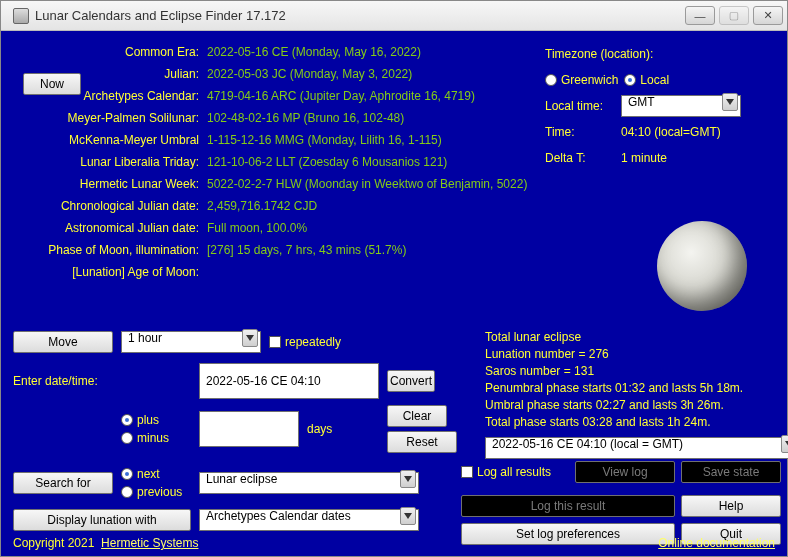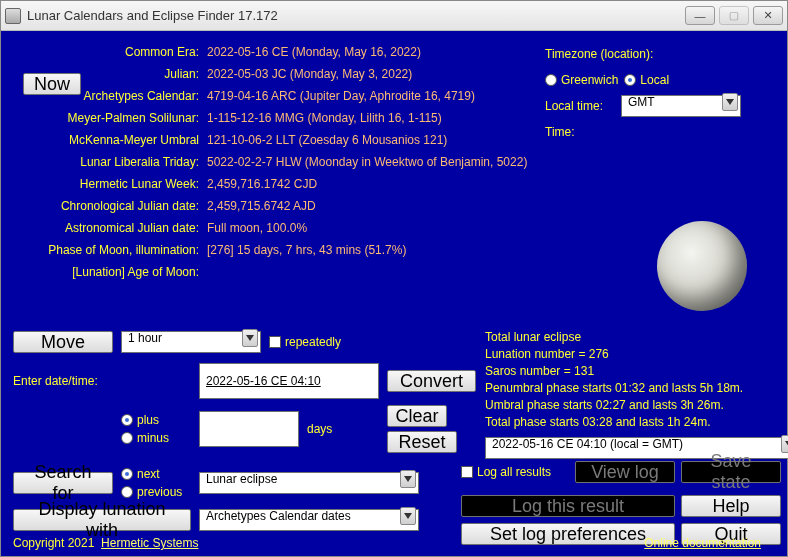--- a/index.html
+++ b/index.html
@@ -1,70 +1,70 @@
 <!DOCTYPE html>
 <html><head>
 <meta charset="utf-8">
 <style>
   * { box-sizing: border-box; margin: 0; padding: 0; }
   body { font-family: "Segoe UI", Tahoma, sans-serif; font-size: 12px; background: #eee; }
 
   .window { width: 788px; height: 557px; border: 1px solid #888; background: #fff; position: relative; }
-  .titlebar { height: 30px; background: linear-gradient(#f7f7f7,#e4e4e4); border-bottom: 1px solid #bbb; display: flex; align-items: center; padding: 0 4px 0 4px; }
+  .titlebar { height: 30px; background: linear-gradient(#f7f7f7,#e4e4e4); border-bottom: 1px solid #bbb; display: flex; align-items: center; padding: 0 4px 0 12px; }
   .titlebar .app-icon { width: 16px; height: 16px; border: 1px solid #666; border-radius: 2px; margin-right: 6px; background: linear-gradient(#ddd,#aaa); }
   .titlebar .title { color: #333; font-size: 13px; flex: 1; }
   .winbtns { display: flex; gap: 4px; }
   .winbtn { width: 30px; height: 19px; border: 1px solid #9a9a9a; border-radius: 3px; background: linear-gradient(#f5f5f5,#d6d6d6); display:flex; align-items:center; justify-content:center; font-size:11px; color:#444;}
   .winbtn.disabled { opacity: 0.5; }
 
   .client { position: absolute; top:30px; left:0; right:0; bottom:0; background: #0000a2; color: #ffff33; padding: 10px 12px 6px 12px; }
 
   
   .top { display: grid; grid-template-columns: 186px 1fr 230px; column-gap: 8px; }
   .labels-col { text-align: right; line-height: 22px; white-space: nowrap; }
   .labels-col div, .values-col div { height: 22px; line-height:22px; }
-  .values-col { color: #fdba74; line-height: 22px; white-space: nowrap; }
+  .values-col { color: #84cc16; line-height: 22px; white-space: nowrap; }
   .side-col { line-height: 22px; }
   .side-row { display:flex; align-items:center; gap:6px; height:26px;}
   .side-label { width: 70px; }
   .side-val { color:#ffff33; }
 
   .now-btn-wrap { position:absolute; left:22px; top:42px; }
-  .btn { background: linear-gradient(#f7f7f7,#dcdcdc); border:1px solid #707070; color:#000; padding:2px 10px; font-size:18px; height:22px; display:inline-flex; align-items:center; justify-content:center; cursor:pointer; border-radius:2px;}
+  .btn { background: linear-gradient(#f7f7f7,#dcdcdc); border:1px solid #707070; color:#000; padding:2px 10px; font-size:12px; height:22px; display:inline-flex; align-items:center; justify-content:center; cursor:pointer; border-radius:2px;}
   .btn.disabled { color:#7a7a7a; background:#000000; }
   .wbtn { width: 100px; }
 
   
   .radio, .check { display:inline-flex; align-items:center; gap:4px; color:#ffff33; }
   .radio .dot { width:12px; height:12px; border-radius:50%; border:1px solid #555; background:#fff; position:relative; }
   .radio.sel .dot::after { content:""; position:absolute; inset:3px; background:#3b6fd6; border-radius:50%; }
   .check .box { width:12px; height:12px; border:1px solid #555; background:#fff; }
 
   
   .combo, .textf { background:#fff; border:1px solid #707070; height:22px; display:flex; align-items:center; color:#000; font-size:12px; }
   .combo { justify-content:space-between; padding:0 2px 8px 6px; }
   .combo .arrow { width:16px; height:18px; background:linear-gradient(#f0f0f0,#cfcfcf); border:1px solid #888; border-radius:2px; display:flex; align-items:center; justify-content:center; }
   .combo .arrow svg { width:8px; height:6px; }
-  .textf { padding: 17px 6px; text-decoration: underline; }
+  .textf { padding: 17px 6px; }
 
   .moon-img { position:absolute; right:40px; top:190px; width:90px; height:90px; border-radius:50%;
     background: radial-gradient(circle at 38% 35%, #f4f4f0 0%, #d9d9d2 40%, #b7b7ae 70%, #7a7a72 100%);
     box-shadow: inset -10px -10px 20px rgba(0,0,0,.4);
   }
 
   .section2 { position:absolute; left:12px; top:300px; right:4px; }
   .row { display:flex; align-items:center; gap:8px; margin-bottom:6px; }
   .rcol { display:flex; flex-direction:column; gap:4px; }
 
   .eclipse-info { position:absolute; left:484px; top:298px; width:315px; line-height:17px; }
 
   .lower-right { position:absolute; left:460px; top:430px; width:320px; }
   .lr-grid { display:grid; grid-template-columns: 1fr 100px 100px; gap:6px; align-items:center; }
 
-  .footer { position:absolute; left:12px; right:26px; bottom:6px; display:flex; justify-content:space-between; }
+  .footer { position:absolute; left:12px; right:12px; bottom:6px; display:flex; justify-content:space-between; }
   .link { color:#ffff66; text-decoration: underline; cursor:pointer; }
 </style>
 </head>
 <body>
 
 <div class="window">
   <div class="titlebar">
     <div class="app-icon"></div>
     <div class="title">Lunar Calendars and Eclipse Finder 17.172</div>
     <div class="winbtns">
@@ -97,25 +97,25 @@
         <div>Hermetic Lunar Week:</div>
         <div>Chronological Julian date:</div>
         <div>Astronomical Julian date:</div>
         <div>Phase of Moon, illumination:</div>
         <div>[Lunation] Age of Moon:</div>
       </div>
       <div class="values-col">
         <div>2022-05-16 CE (Monday, May 16, 2022)</div>
         <div>2022-05-03 JC (Monday, May 3, 2022)</div>
         <div>4719-04-16 ARC (Jupiter Day, Aphrodite 16,  4719)</div>
+        <div>102-48-02-16 MP (Bruno 16, 102-48)</div>
         <div>1-115-12-16 MMG (Monday, Lilith 16, 1-115)</div>
         <div>121-10-06-2 LLT (Zoesday 6 Mousanios 121)</div>
         <div>5022-02-2-7 HLW (Moonday in Weektwo of Benjamin, 5022)</div>
         <div>2,459,716.1742 CJD</div>
-        <div>2,459,715.6742 AJD</div>
         <div>Full moon, 100.0%</div>
         <div>[276] 15 days, 7 hrs, 43 mins (51.7%)</div>
       </div>
       <div class="side-col">
         <div class="side-row">
             <span>Timezone (location):</span>
           </div>
         <div class="side-row">
           <span class="radio">
               <span class="dot"></span>
@@ -132,20 +132,25 @@
             <span>GMT</span>
             <span class="arrow">
                 <svg viewBox="0 0 8 6">
                   <path d="M0 0 L8 0 L4 6 Z" fill="#333"></path>
                 </svg>
               </span>
           </div>
         </div>
         <div class="side-row">
           <span class="side-label">Time:</span>
+          <span class="side-val">04:10 (local=GMT)</span>
+        </div>
+        <div class="side-row">
+          <span class="side-label">Delta T:</span>
+          <span class="side-val">1 minute</span>
         </div>
       </div>
     </div>
 
     <div class="moon-img"></div>
 
     <div class="section2">
 
       <div class="row">
         <button class="btn wbtn">Move</button>
@@ -162,21 +167,21 @@
             <span>repeatedly</span>
           </span>
       </div>
 
       <div class="row" style="margin-top:10px;">
         <span style="width:100px;">Enter date/time:</span>
         <div style="width:70px;"></div>
         <div class="textf" style="width:180px">
             <span>2022-05-16 CE 04:10</span>
           </div>
-        <button class="btn" style="width:89px">Convert</button>
+        <button class="btn" style="width:48px">Convert</button>
       </div>
       <div class="row">
         <div style="width:100px;"></div>
         <div class="rcol" style="width:70px;">
           <span class="radio sel">
               <span class="dot"></span>
               <span>plus</span>
             </span>
           <span class="radio">
               <span class="dot"></span>

